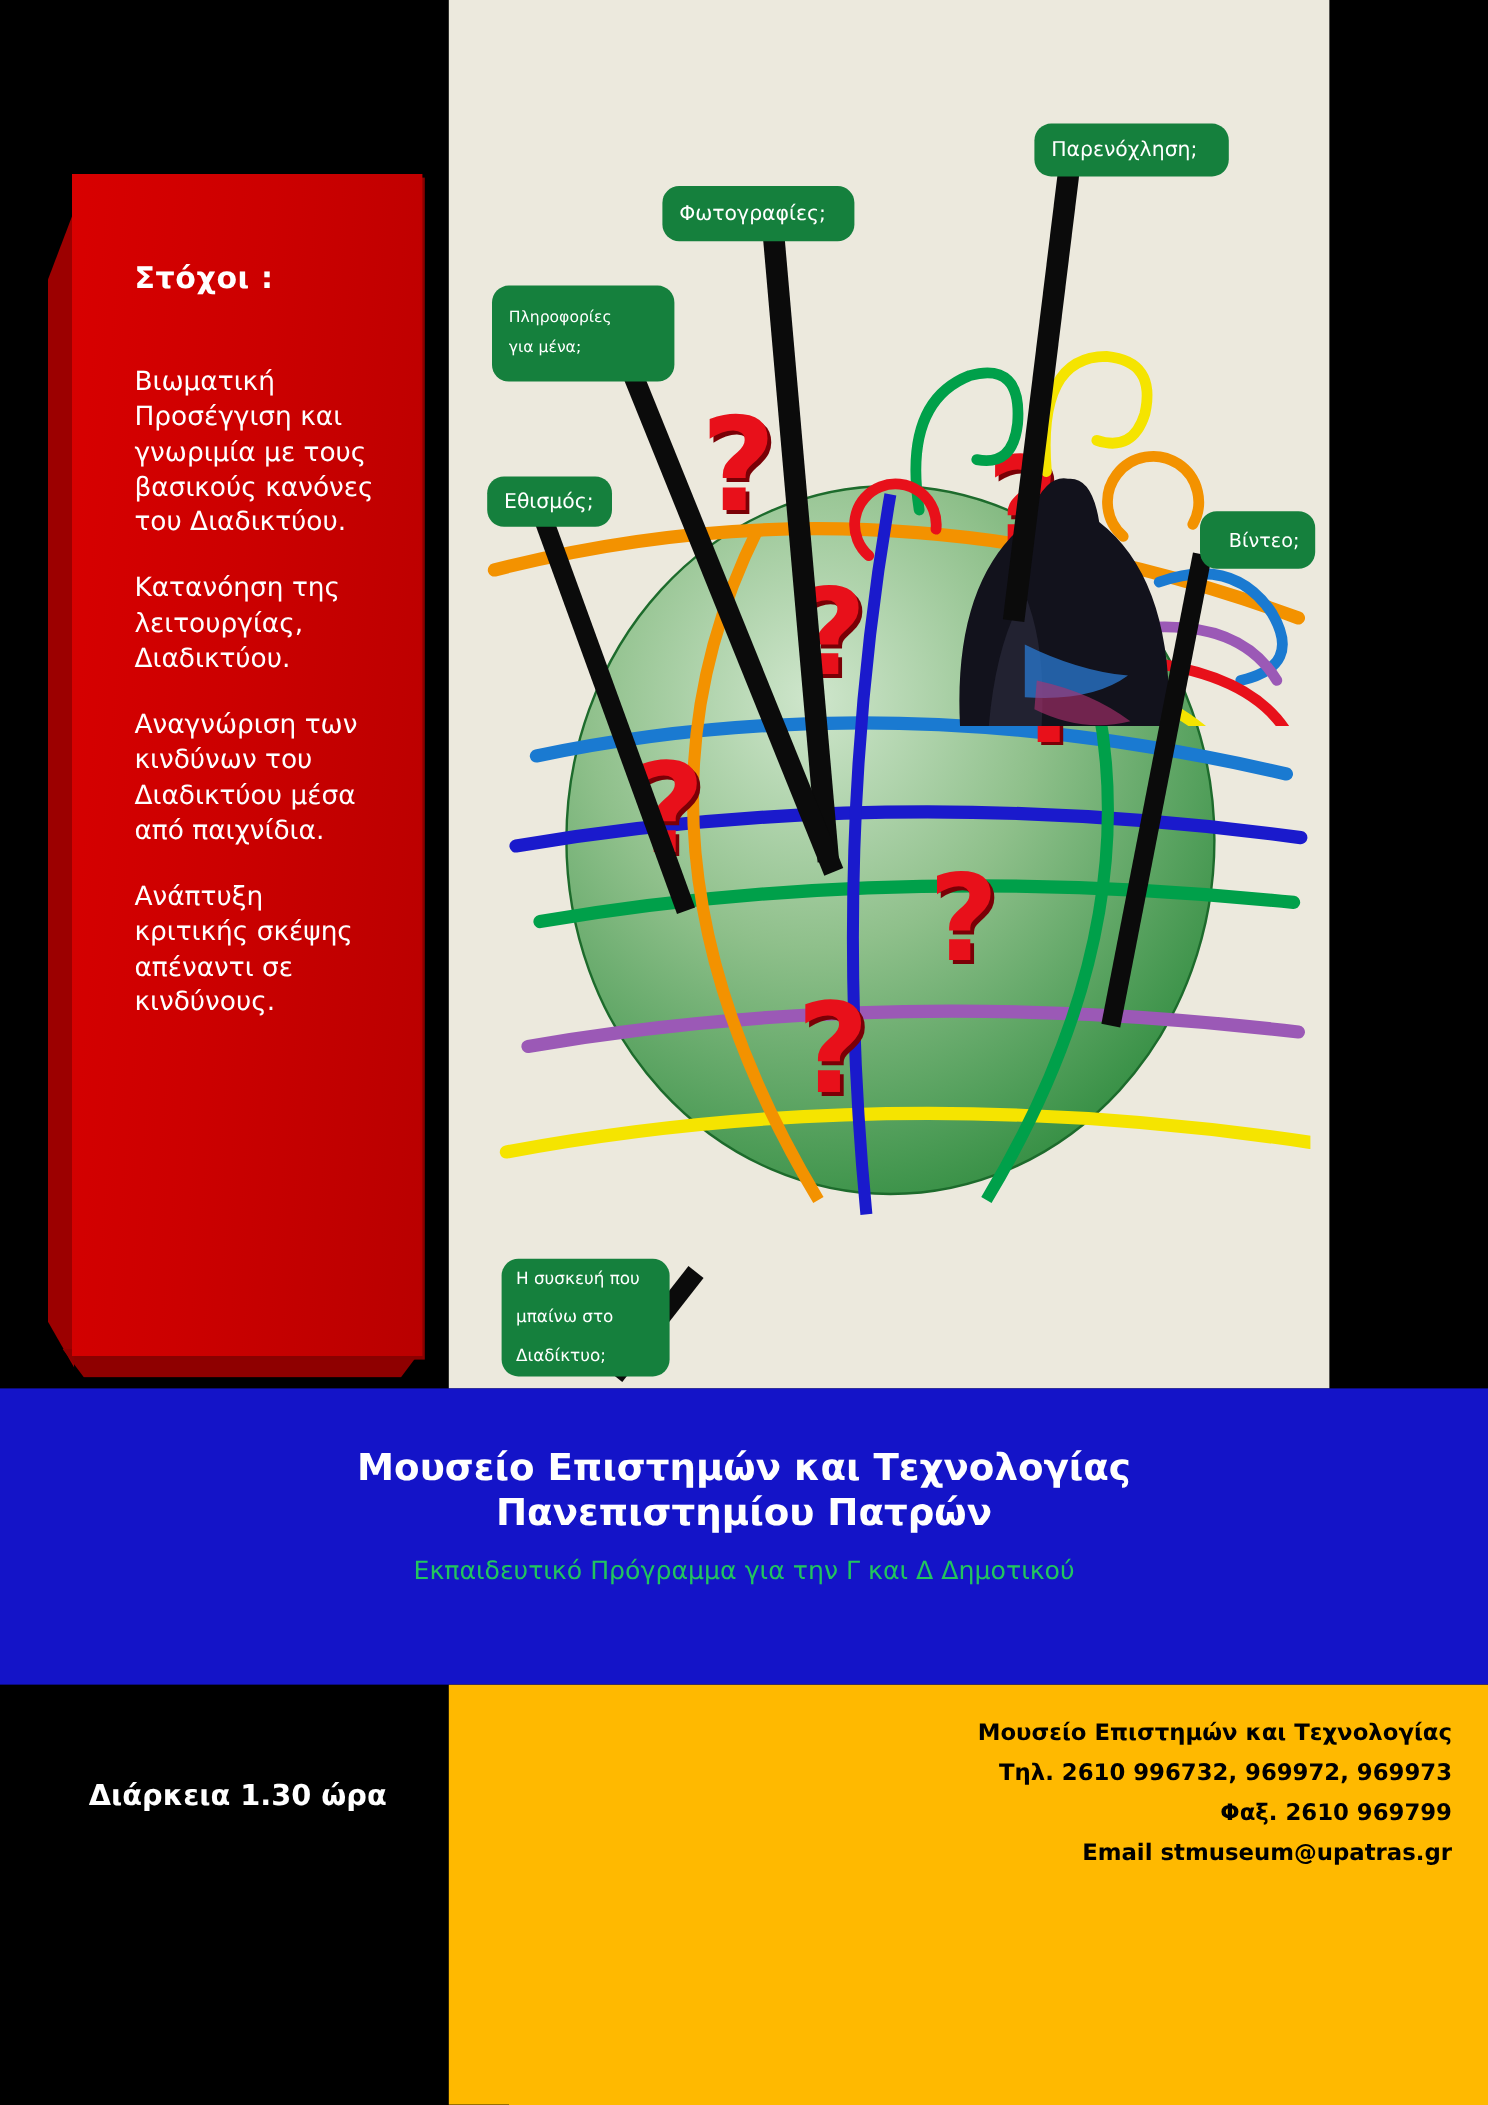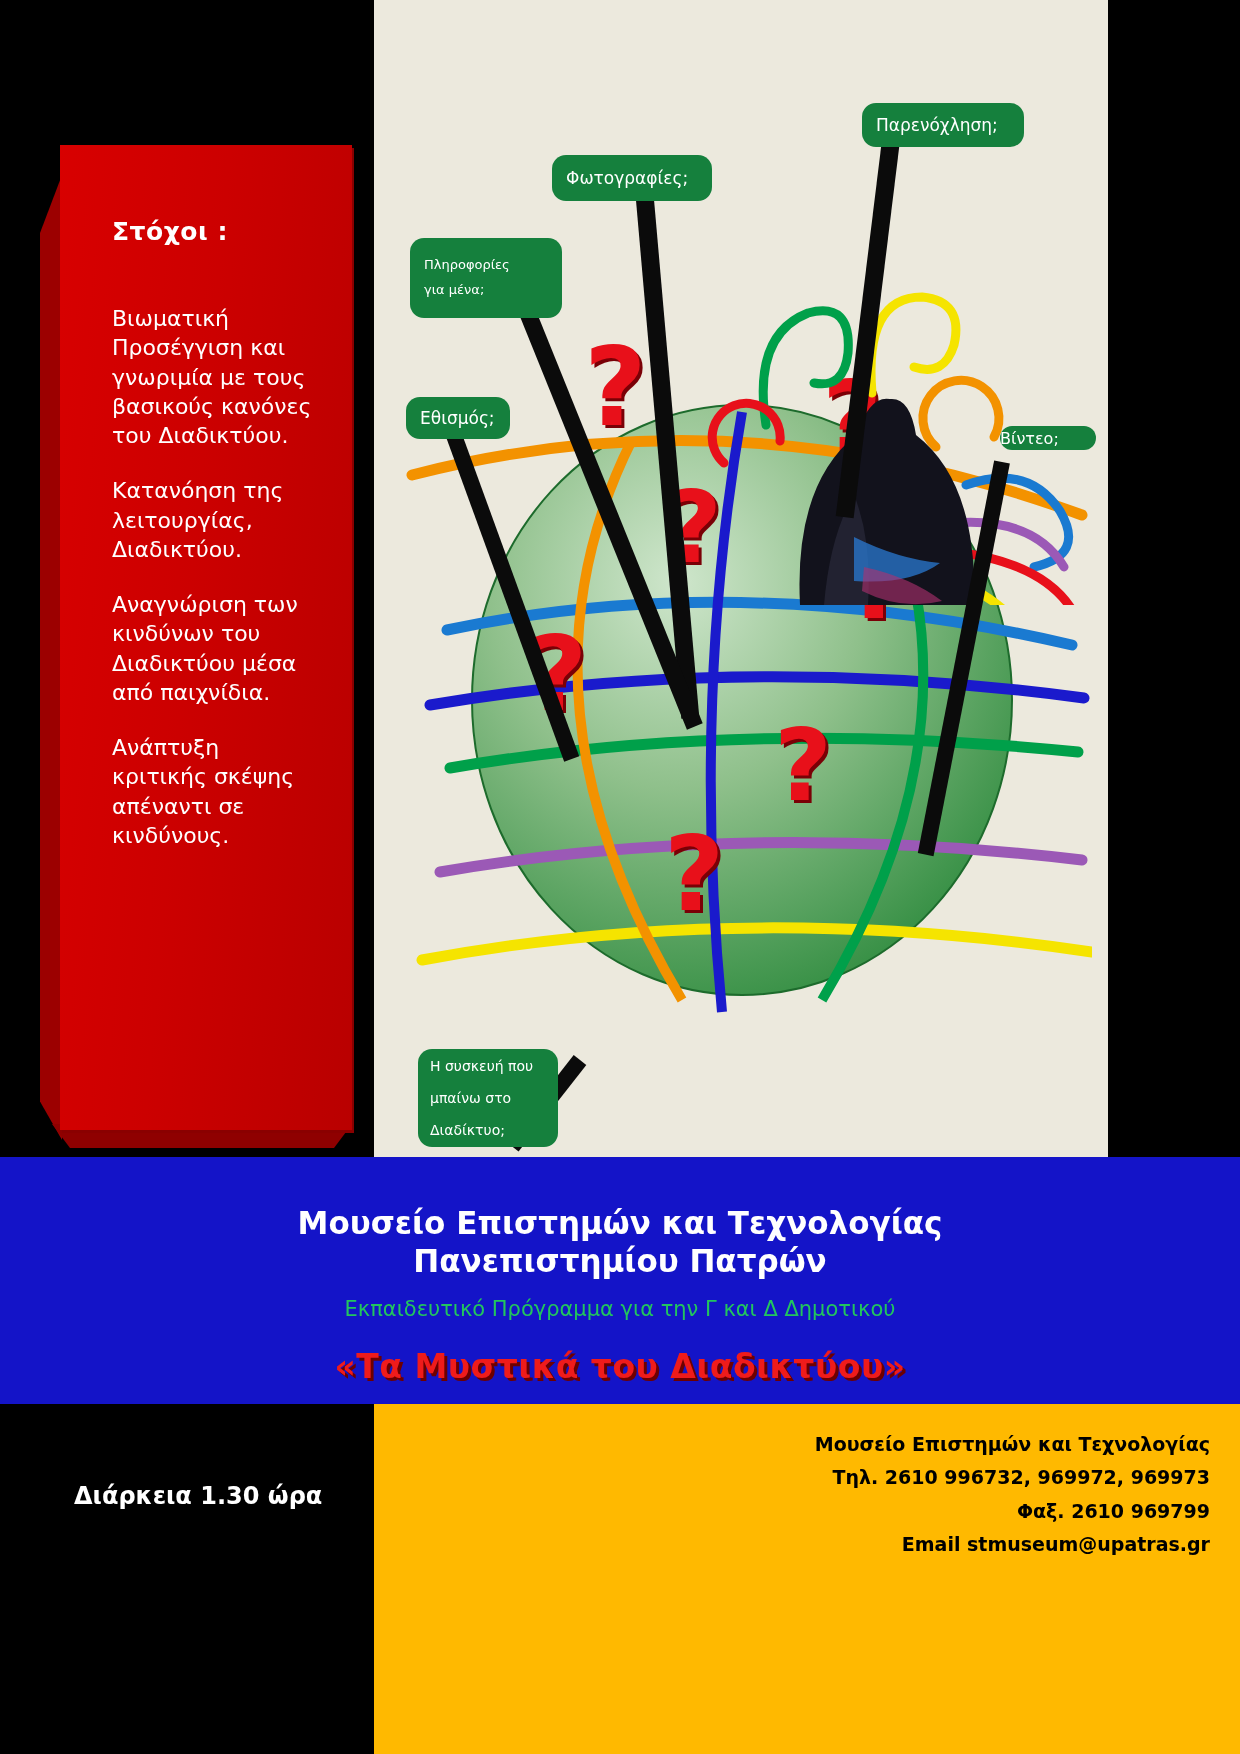--- a/index.html
+++ b/index.html
@@ -131,21 +131,21 @@
       <span>Πληροφορίες</span>
       <span>για μένα;</span>
     </div>
 
     <div class="tail" style="left:70px;top:430px;width:16px;height:350px;transform:rotate(-20deg);"></div>
     <div class="bubble" style="left:32px;top:397px;width:104px;height:42px;padding:0 14px;font-size:17px;">
       <span>Εθισμός;</span>
     </div>
 
     <div class="tail" style="left:620px;top:462px;width:16px;height:400px;transform:rotate(11deg);"></div>
-    <div class="bubble" style="left:626px;top:426px;width:96px;height:24px;padding:0 0;font-size:16px;">
+    <div class="bubble" style="left:626px;top:426px;width:96px;height:48px;padding:0 24px;font-size:16px;">
       <span>Βίντεο;</span>
     </div>
 
     <div class="tail" style="left:198px;top:1060px;width:16px;height:110px;transform:rotate(38deg);"></div>
     <div class="bubble" style="left:44px;top:1049px;width:140px;height:98px;padding:0 12px;font-size:14px;line-height:2.3;">
       <span>Η συσκευή που</span>
       <span>μπαίνω  στο</span>
       <span>Διαδίκτυο;</span>
     </div>
 
@@ -162,21 +162,20 @@
       <p class="goal">Αναγνώριση των  κινδύνων του Διαδικτύου μέσα από παιχνίδια.</p>
       <p class="goal">Ανάπτυξη κριτικής σκέψης απέναντι σε κινδύνους.</p>
     </div>
   </div>
 
   <div class="blue-band">
     <div style="padding-top:48px;">
       <div class="l1">Μουσείο  Επιστημών και Τεχνολογίας</div>
       <div class="l2">Πανεπιστημίου Πατρών</div>
       <div class="blue-sub">Εκπαιδευτικό Πρόγραμμα για την Γ και Δ Δημοτικού</div>
-      <div class="blue-title">«Τα Μυστικά του Διαδικτύου»</div>
     </div>
   </div>
 
   <div class="bottom">
     <div class="orange">
       <div class="contact">
         <div>Μουσείο Επιστημών και Τεχνολογίας</div>
         <div>Τηλ. 2610 996732, 969972, 969973</div>
         <div>Φαξ. 2610 969799</div>
         <div>Email stmuseum@upatras.gr</div>

